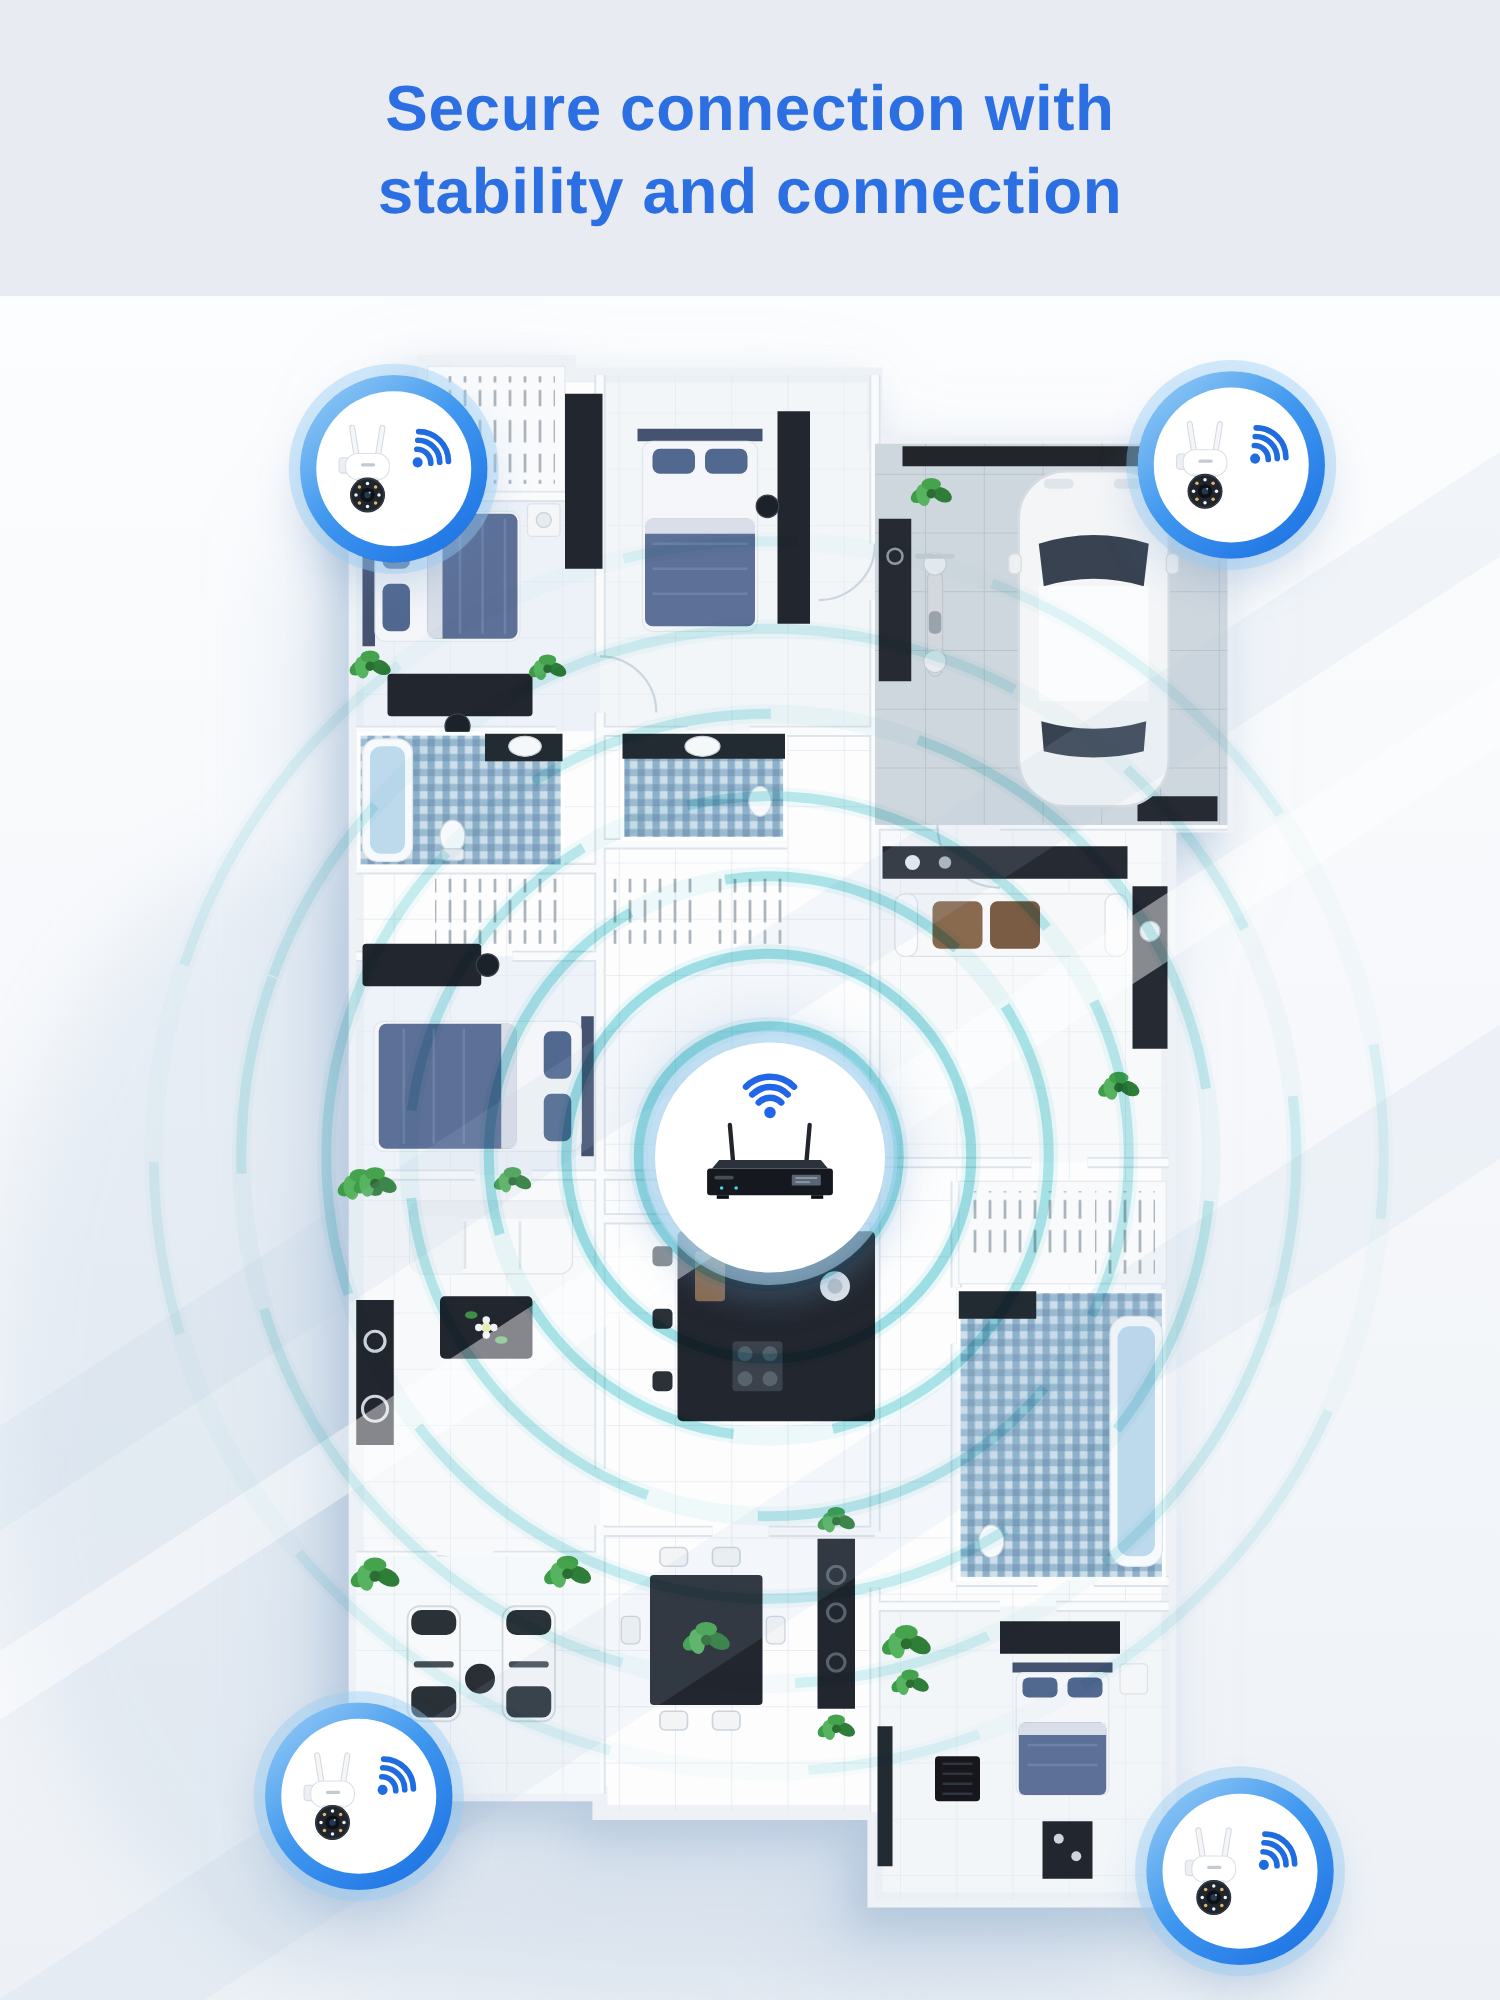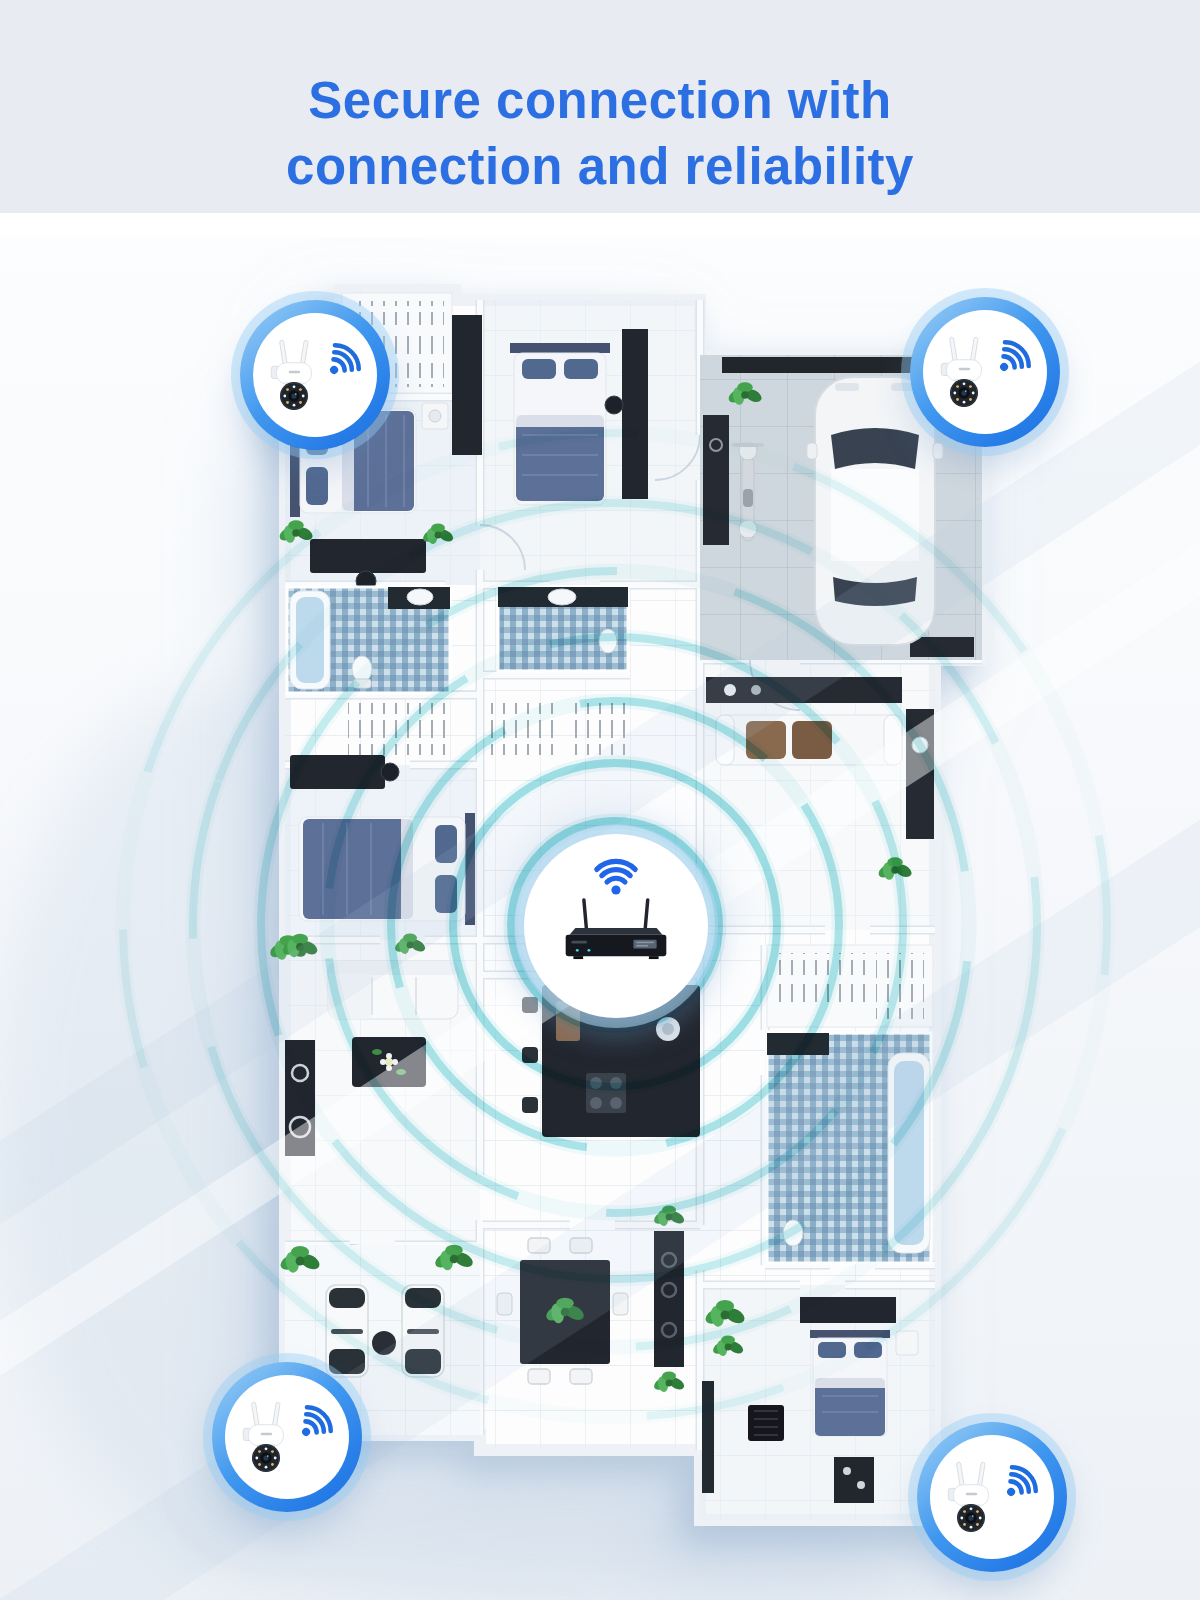--- a/index.html
+++ b/index.html
@@ -14,23 +14,23 @@
   }
   *{margin:0;padding:0;box-sizing:border-box;}
   html,body{background:#ffffff;}
   .page{
     position:relative;width:1200px;height:1600px;overflow:hidden;
     font-family:"Liberation Sans","DejaVu Sans",sans-serif;
     background:#fff;
   }
   
   .header-band{
-    position:absolute;left:0;top:0;width:1200px;height:213px;
+    position:absolute;left:0;top:0;width:1200px;height:237px;
     background:var(--header-background);
-    display:flex;align-items:center;justify-content:center;
+    display:flex;align-items:flex-start;justify-content:center;
   }
   .page-title{
     margin-top:54px;text-align:center;
     color:var(--title-color);
     font-size:51px;line-height:66px;font-weight:bold;letter-spacing:.5px;
   }
   
   .scene{
     position:absolute;left:0;top:237px;width:1200px;height:1363px;
     background:linear-gradient(180deg,var(--scene-background-top) 0%,#f6f8fb 45%,var(--scene-background-bottom) 100%);
@@ -64,21 +64,21 @@
   .nvr{width:120px;height:70px;margin-top:-2px;}
 </style>
 </head>
 <body>
 
 <div class="page">
 
   <header class="header-band">
     <h1 class="page-title">
       <span>Secure connection with</span><br>
-      <span>connection and reliability</span>
+      <span>stability and connection</span>
     </h1>
   </header>
 
   <div class="scene"></div>
 
   <svg width="0" height="0" style="position:absolute" aria-hidden="true">
     <defs>
       <symbol id="sym-wifi" viewBox="0 0 48 48">
         <g fill="none" stroke="currentColor" stroke-width="5.2" stroke-linecap="round">
           <path d="M15 32 A12.7 12.7 0 0 1 33 32"></path>

